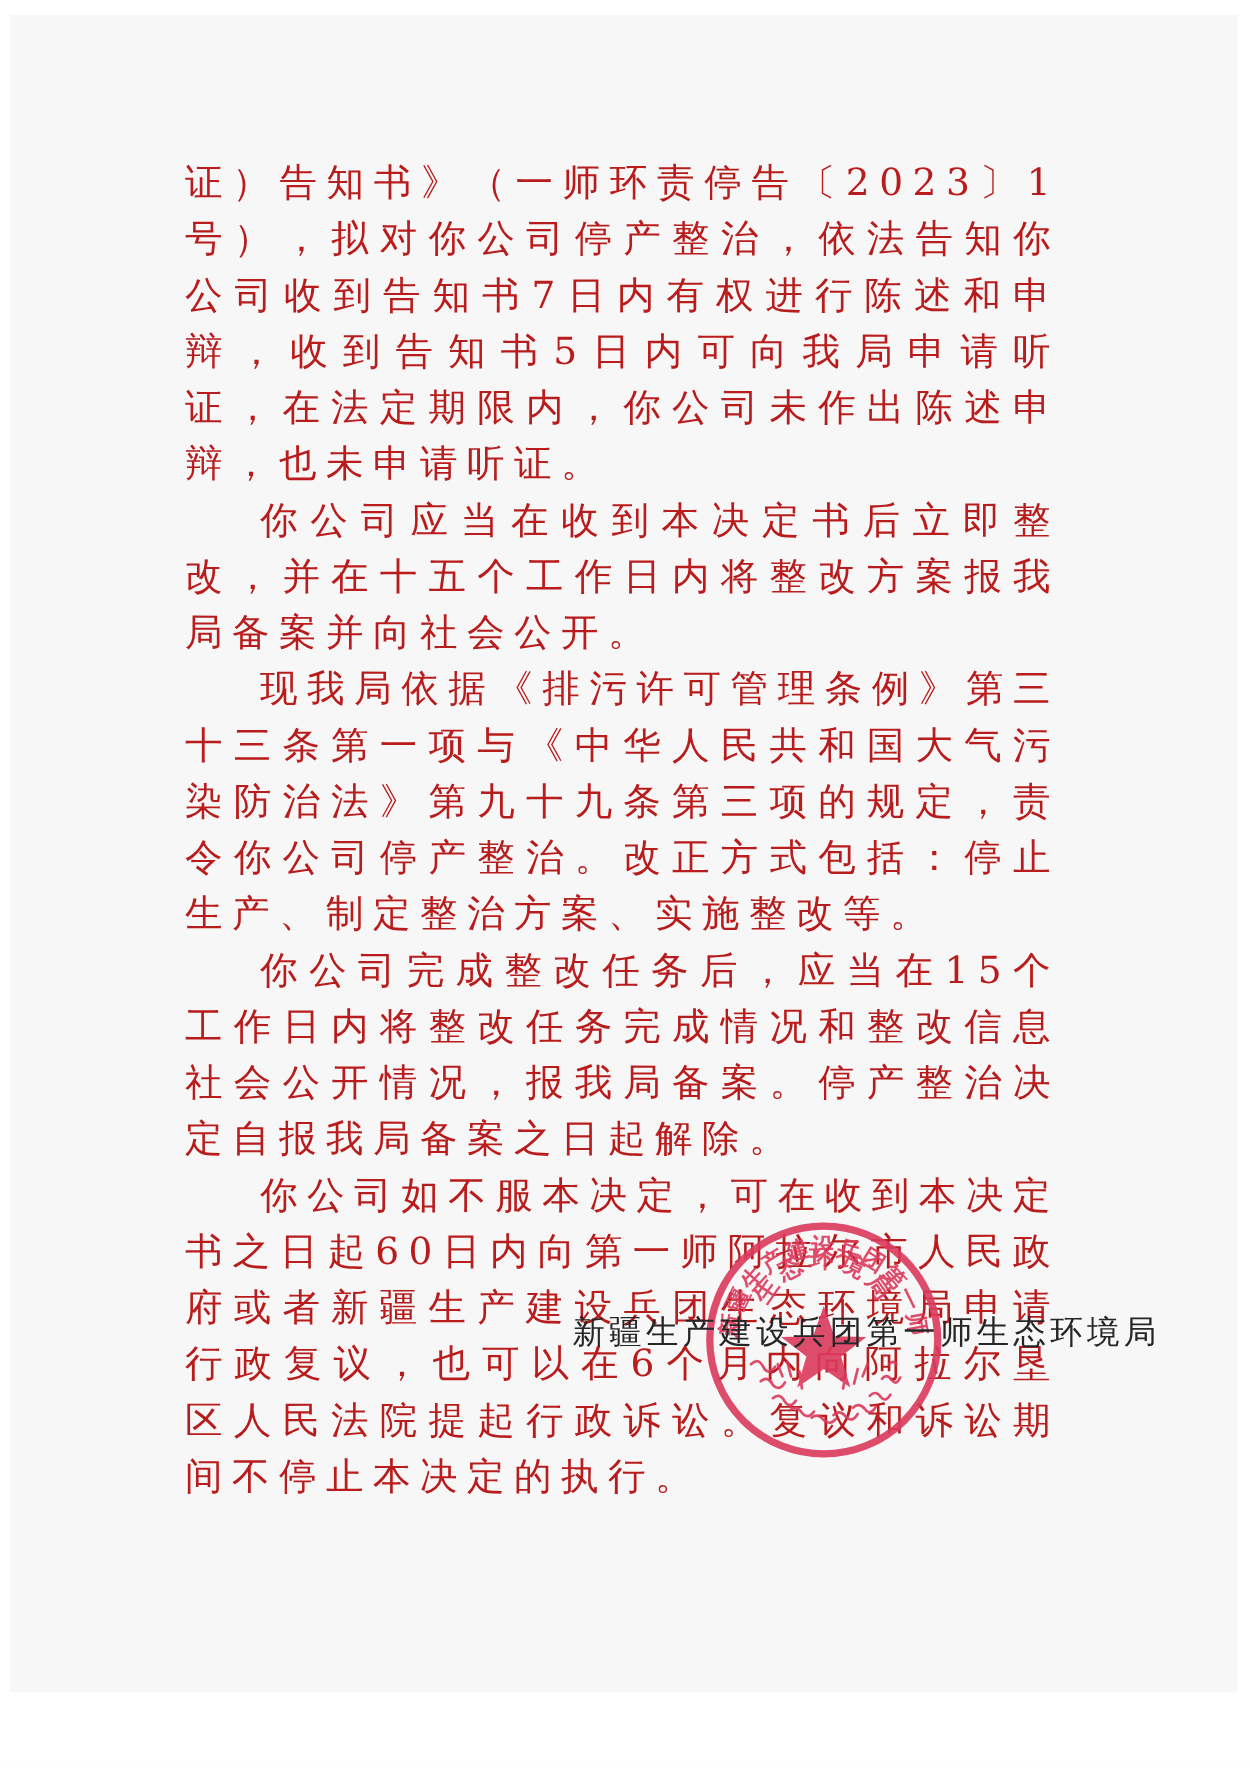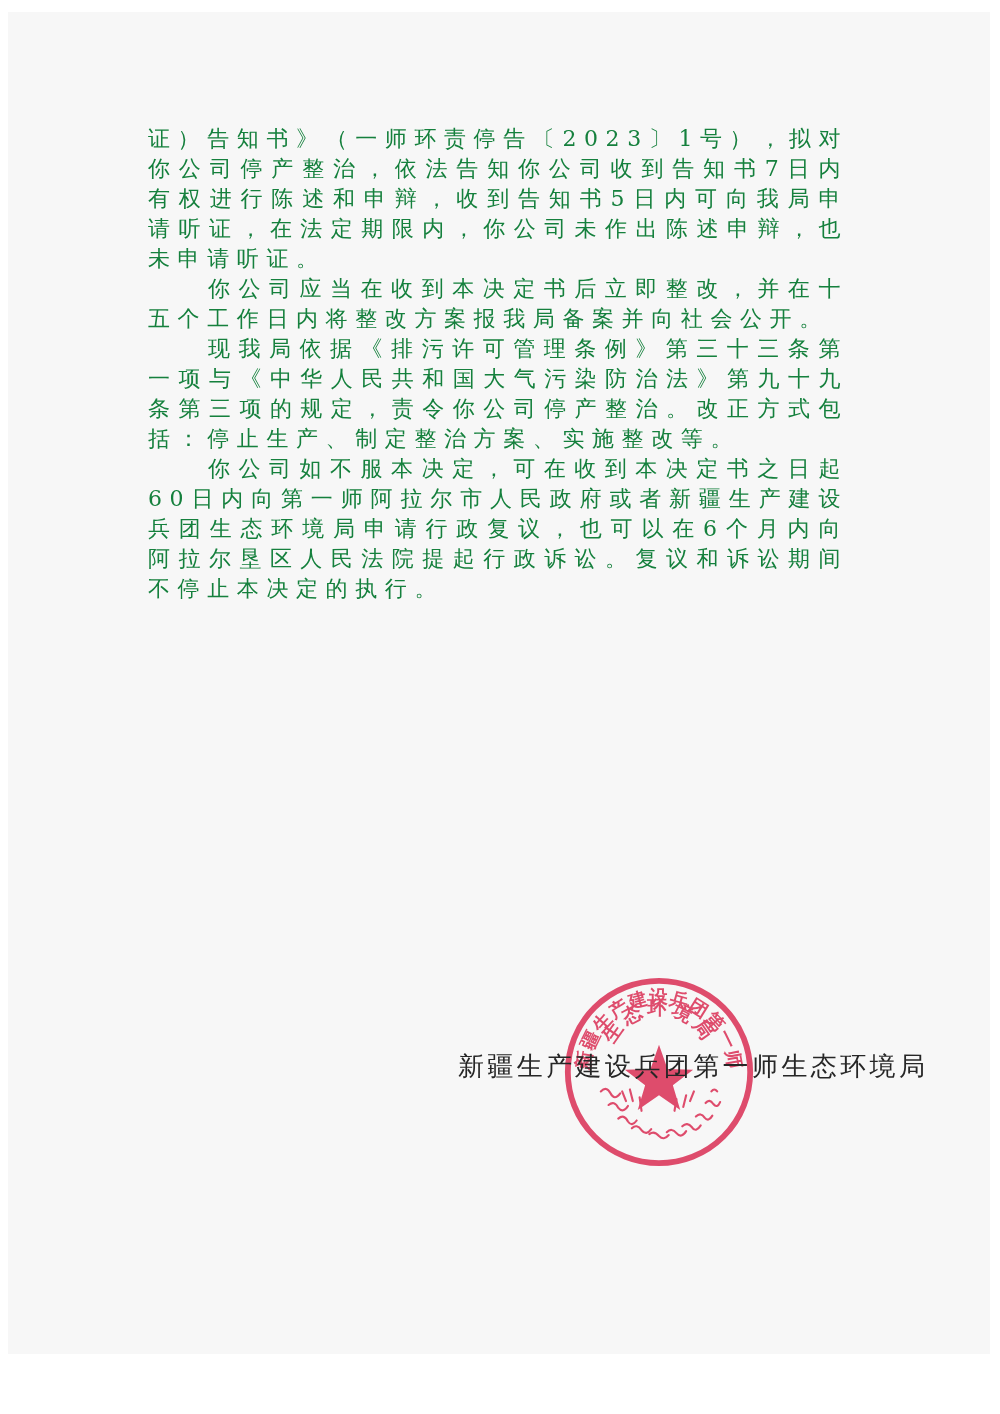--- a/index.html
+++ b/index.html
@@ -20,23 +20,23 @@
       top: 12px;
       width: 982px;
       height: 1342px;
       background: #f7f7f7;
     }
     .body-text {
       position: absolute;
       left: 148px;
       top: 124px;
       width: 700px;
-      color: #15803d;
-      font-size: 22px;
-      line-height: 30px;
+      color: #b91c1c;
+      font-size: 30px;
+      line-height: 45px;
       letter-spacing: 7.6px;
     }
     .para {
       margin: 0;
       text-indent: 0;
       text-align: justify;
       text-align-last: left;
     }
     .para.indent {
       text-indent: 60px;
@@ -72,20 +72,21 @@
   </style>
 </head>
 <body>
 
 <div class="scan"></div>
 
 <div class="body-text">
   <p class="para">证）告知书》（一师环责停告〔2023〕1号），拟对你公司停产整治，依法告知你公司收到告知书7日内有权进行陈述和申辩，收到告知书5日内可向我局申请听证，在法定期限内，你公司未作出陈述申辩，也未申请听证。</p>
   <p class="para indent">你公司应当在收到本决定书后立即整改，并在十五个工作日内将整改方案报我局备案并向社会公开。</p>
   <p class="para indent">现我局依据《排污许可管理条例》第三十三条第一项与《中华人民共和国大气污染防治法》第九十九条第三项的规定，责令你公司停产整治。改正方式包括：停止生产、制定整治方案、实施整改等。</p>
+  <p class="para indent">你公司完成整改任务后，应当在15个工作日内将整改任务完成情况和整改信息社会公开情况，报我局备案。停产整治决定自报我局备案之日起解除。</p>
   <p class="para indent">你公司如不服本决定，可在收到本决定书之日起60日内向第一师阿拉尔市人民政府或者新疆生产建设兵团生态环境局申请行政复议，也可以在6个月内向阿拉尔垦区人民法院提起行政诉讼。复议和诉讼期间不停止本决定的执行。</p>
 </div>
 
 <svg class="stamp" viewBox="0 0 200 200" xmlns="http://www.w3.org/2000/svg">
   <defs>
     <path id="outerArc" d="M 30 118 A 72 72 0 1 1 170 118" fill="none"></path>
     <path id="innerArc" d="M 52 104 A 50 50 0 1 1 148 104" fill="none"></path>
     <path id="bottomArc" d="M 32 112 A 70 70 0 0 0 168 112" fill="none"></path>
   </defs>
   <circle cx="100" cy="100" r="94" fill="none" stroke="#dc3a5e" stroke-width="6"></circle>

